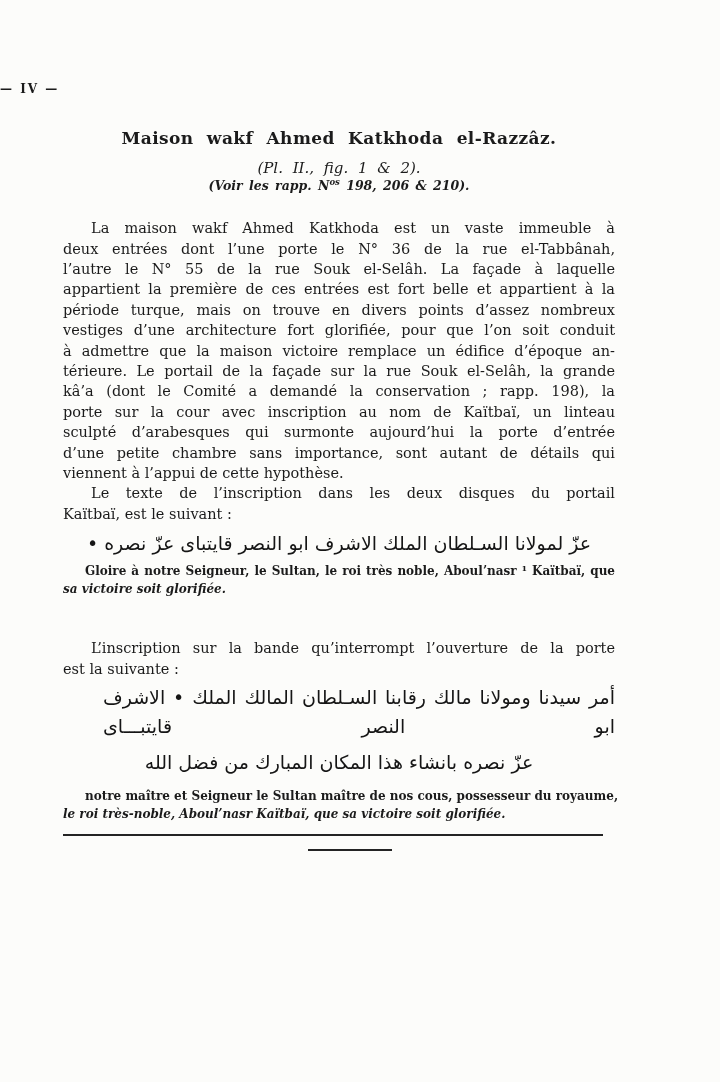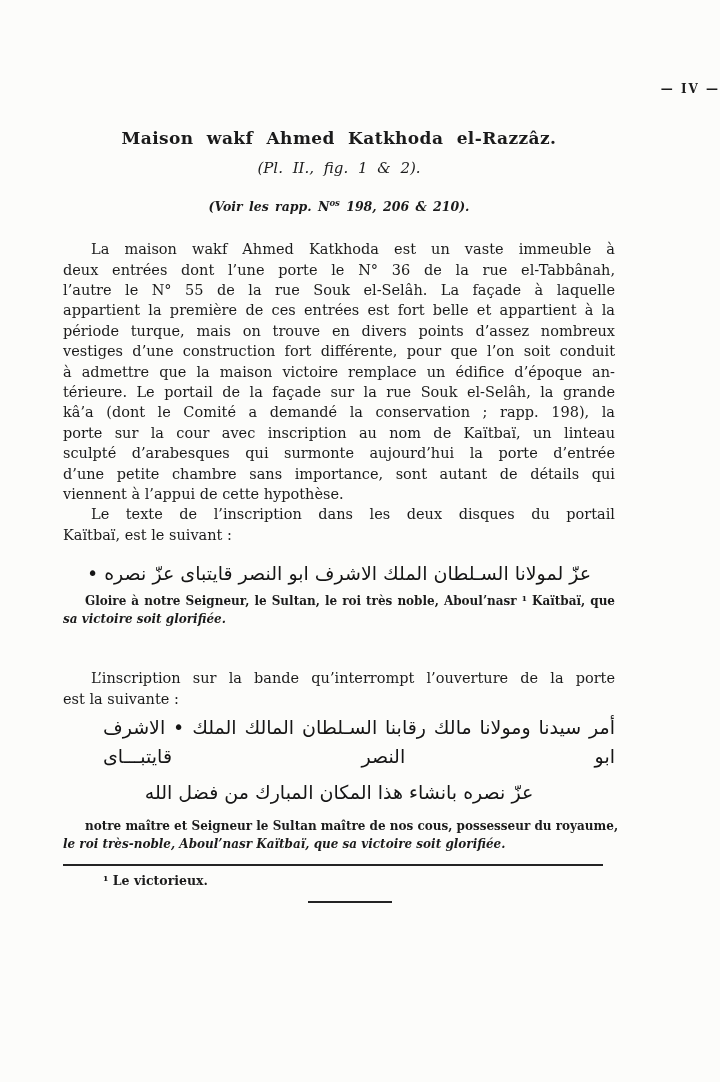--- a/index.html
+++ b/index.html
@@ -11,38 +11,37 @@
     background:#fcfcfa;
     color:#1b1b1b;
     font-family:"DejaVu Serif", serif;
     overflow:hidden;
     box-sizing:border-box;
     padding-top:82px;
   }
   .col{margin-left:63px;width:552px;}
 
   .page-number{
-    text-align:right;
+    text-align:left;
     font-size:12px;font-weight:bold;
     letter-spacing:2px;
   }
   .doc-title{
     margin-top:32px;
     text-align:center;
     font-size:17px;font-weight:bold;
     word-spacing:7px;letter-spacing:.4px;
   }
   .plate-line{
     margin-top:11px;
     text-align:center;
     font-style:italic;
     font-size:15px;word-spacing:5px;
   }
   .ref-line{
-    margin-top:21px;
     text-align:center;
     font-size:12.5px;font-weight:bold;font-style:italic;
     word-spacing:2px;
   }
   .ref-line sup{font-size:8.5px;}
 
   .body-block{font-size:14.5px;line-height:20.4px;}
   .body-block .line{text-align:justify;text-align-last:justify;white-space:nowrap;}
   .body-block .line.last{text-align-last:left;white-space:normal;}
   .indent .line:first-child{text-indent:28px;}
@@ -52,21 +51,21 @@
   .para3{margin-top:40px;}
 
   .arabic{
     direction:rtl;
     font-family:"DejaVu Sans", sans-serif;
     font-size:19px;line-height:29px;
     color:#151515;
   }
   .ar-center{text-align:center;}
   .ar-just{text-align:justify;text-align-last:justify;}
-  .arabic1{margin-top:14px;}
+  .arabic1{margin-top:5px;}
   .arabic2a{margin-top:4px;margin-left:40px;}
   .arabic2b{margin-top:7px;}
 
   .caption{
     font-size:12px;line-height:18px;font-weight:bold;
   }
   .caption .line{text-align:justify;text-align-last:justify;white-space:nowrap;}
   .caption .line.last{text-align-last:left;white-space:normal;font-style:italic;}
   .caption.indent .line:first-child{text-indent:22px;}
   .caption1{margin-top:4px;}
@@ -102,21 +101,21 @@
     <div class="plate-line">(Pl. II., fig. 1 &amp; 2).</div>
 
     <div class="ref-line"><span>(Voir les rapp. N</span><sup>os</sup><span> 198, 206 &amp; 210).</span></div>
 
     <div class="body-block indent para1">
         <div class="line">La maison wakf Ahmed Katkhoda est un vaste immeuble à</div>
         <div class="line">deux entrées dont l’une porte le N° 36 de la rue el-Tabbânah,</div>
         <div class="line">l’autre le N° 55 de la rue Souk el-Selâh. La façade à laquelle</div>
         <div class="line">appartient la première de ces entrées est fort belle et appartient à la</div>
         <div class="line">période turque, mais on trouve en divers points d’assez nombreux</div>
-        <div class="line">vestiges d’une construction fort différente, pour que l’on soit conduit</div>
+        <div class="line">vestiges d’une architecture fort glorifiée, pour que l’on soit conduit</div>
         <div class="line">à admettre que la maison victoire remplace un édifice d’époque an-</div>
         <div class="line">térieure. Le portail de la façade sur la rue Souk el-Selâh, la grande</div>
         <div class="line">kâ’a (dont le Comité a demandé la conservation ; rapp. 198), la</div>
         <div class="line">porte sur la cour avec inscription au nom de Kaïtbaï, un linteau</div>
         <div class="line">sculpté d’arabesques qui surmonte aujourd’hui la porte d’entrée</div>
         <div class="line">d’une petite chambre sans importance, sont autant de détails qui</div>
         <div class="line last">viennent à l’appui de cette hypothèse.</div>
       </div>
 
     <div class="body-block indent para2">
@@ -139,18 +138,17 @@
     <div class="arabic ar-just arabic2a">أمر سيدنا ومولانا مالك رقابنا السـلطان المالك الملك • الاشرف ابو النصر قايتبـــاى</div>
     <div class="arabic ar-center arabic2b">عزّ نصره بانشاء هذا المكان المبارك من فضل الله</div>
 
     <div class="caption indent caption2">
         <div class="line">notre maître et Seigneur le Sultan maître de nos cous, possesseur du royaume,</div>
         <div class="line last">le roi très-noble, Aboul’nasr Kaïtbaï, que sa victoire soit glorifiée.</div>
       </div>
 
     <div class="fn-rule"></div>
 
-    <div class="footnote">¹ Le victorieux.</div>
 
     <div class="end-rule"></div>
   </div>
 
 </div>
 
 </body></html>

